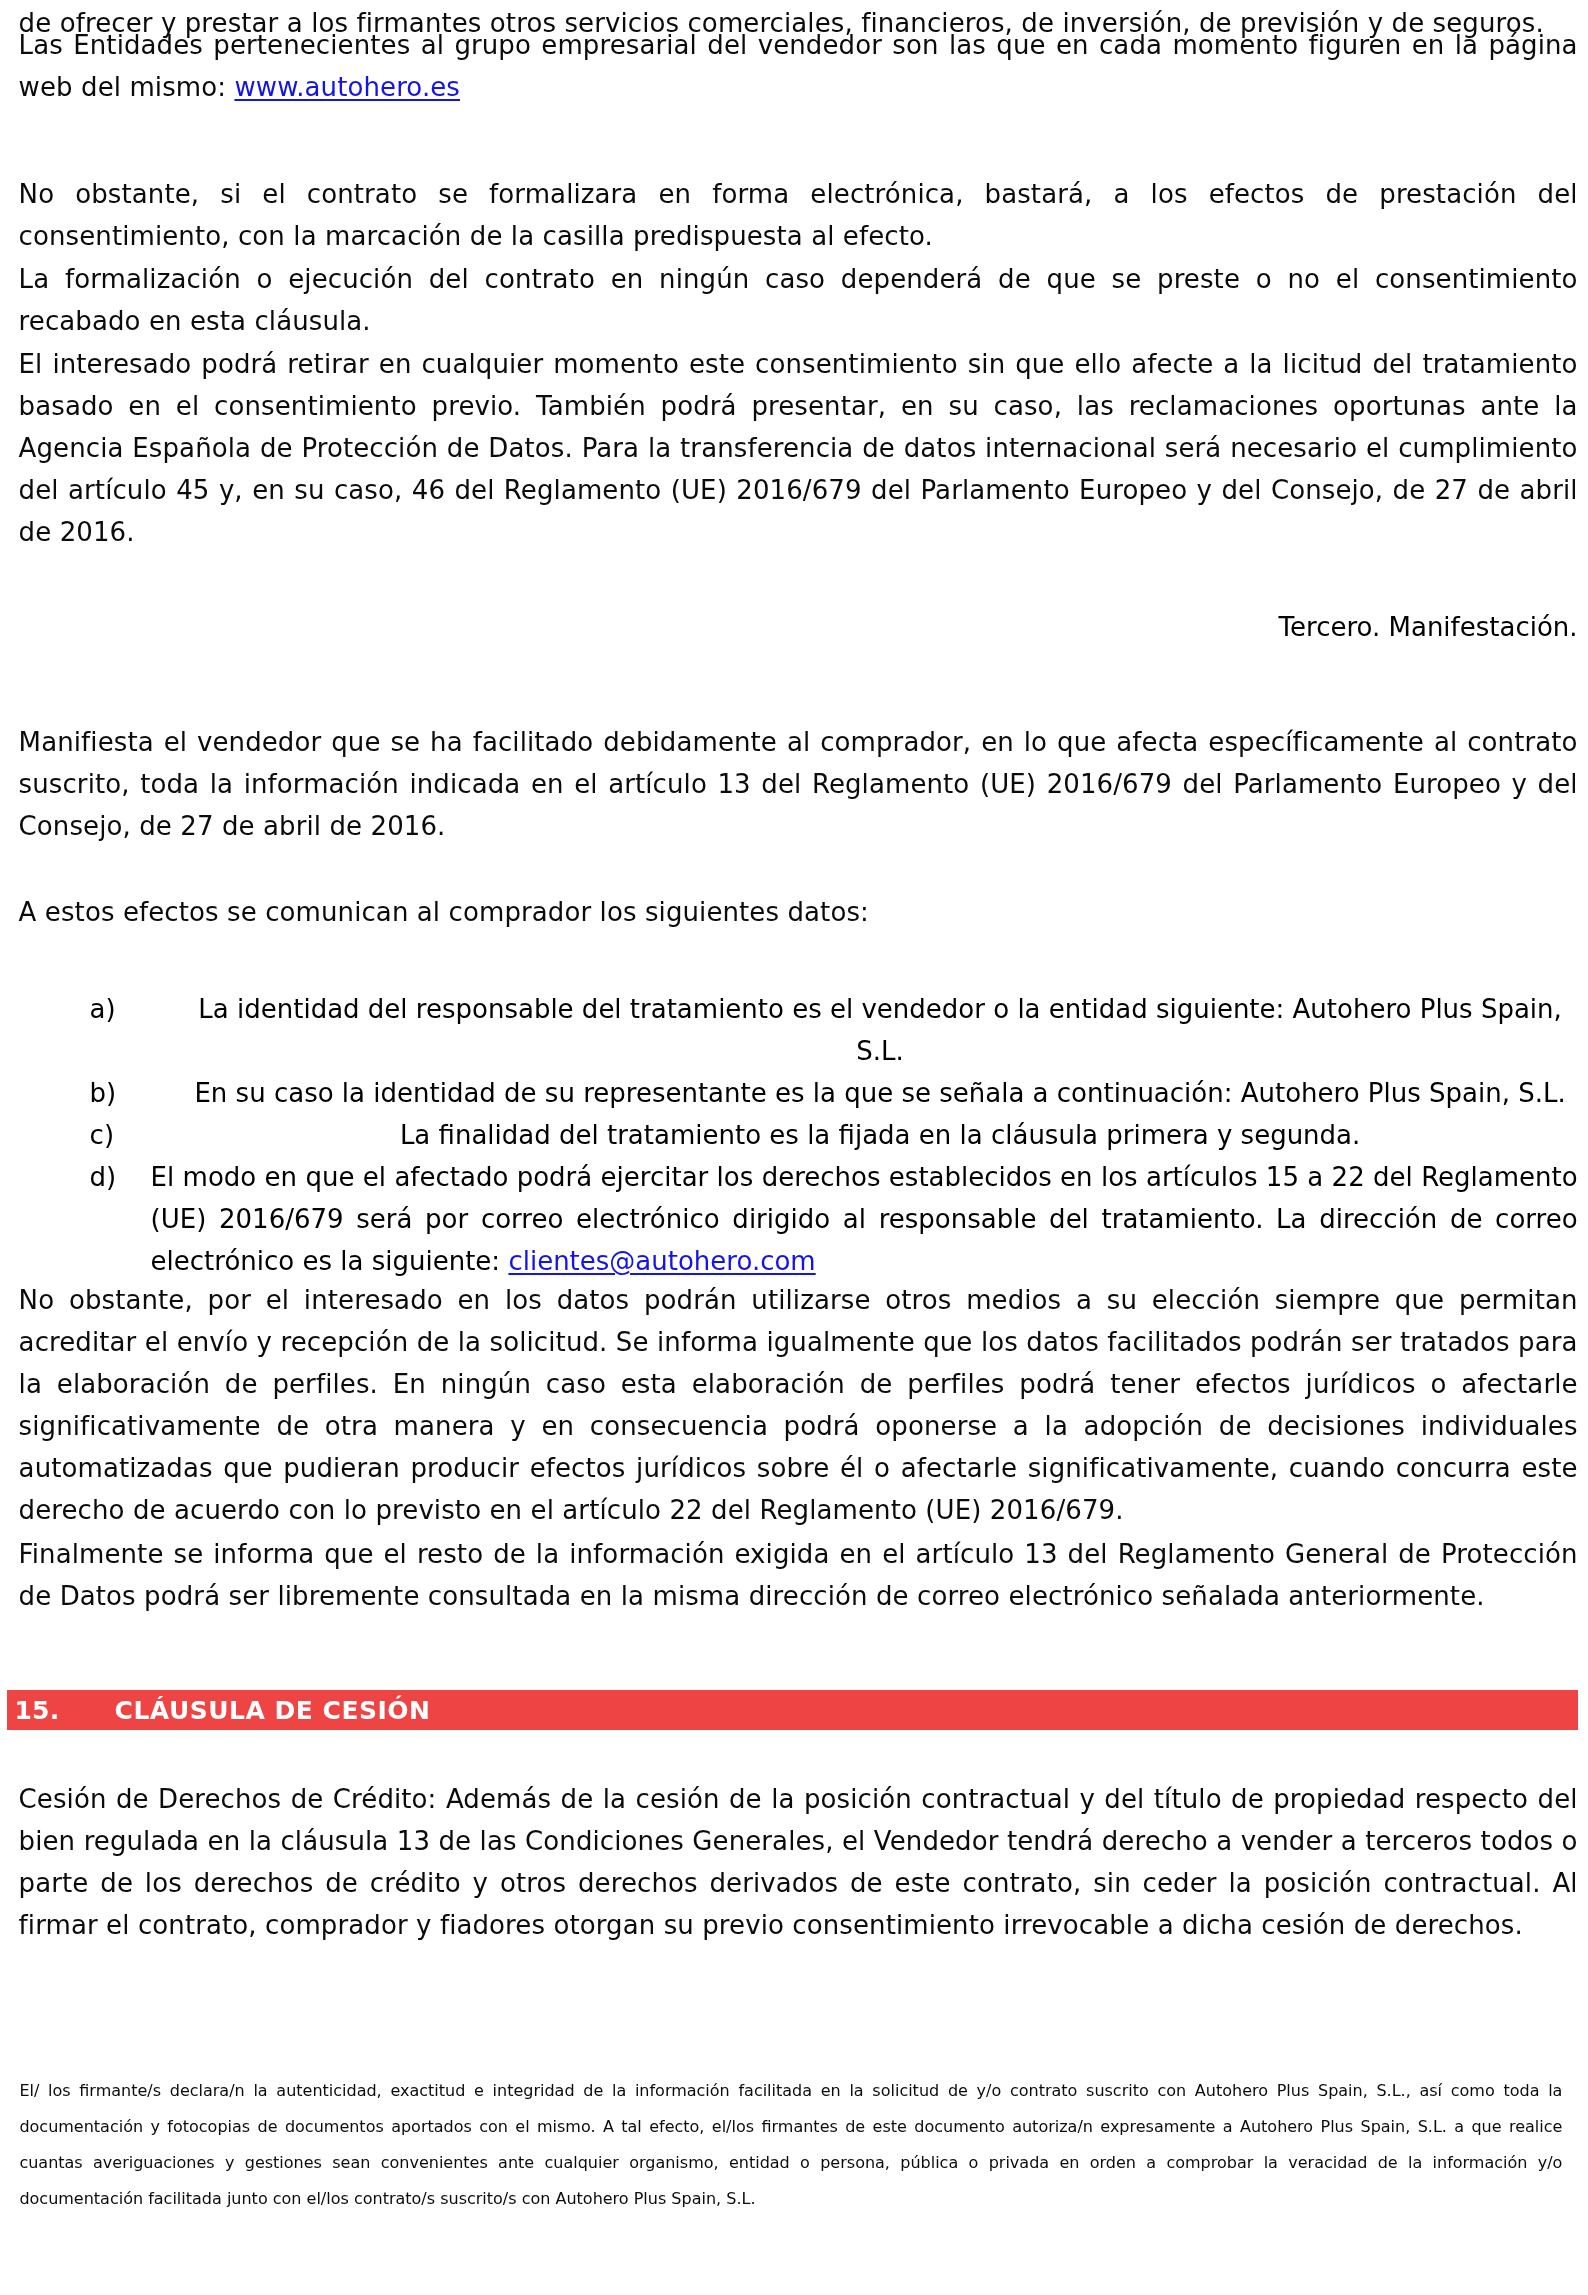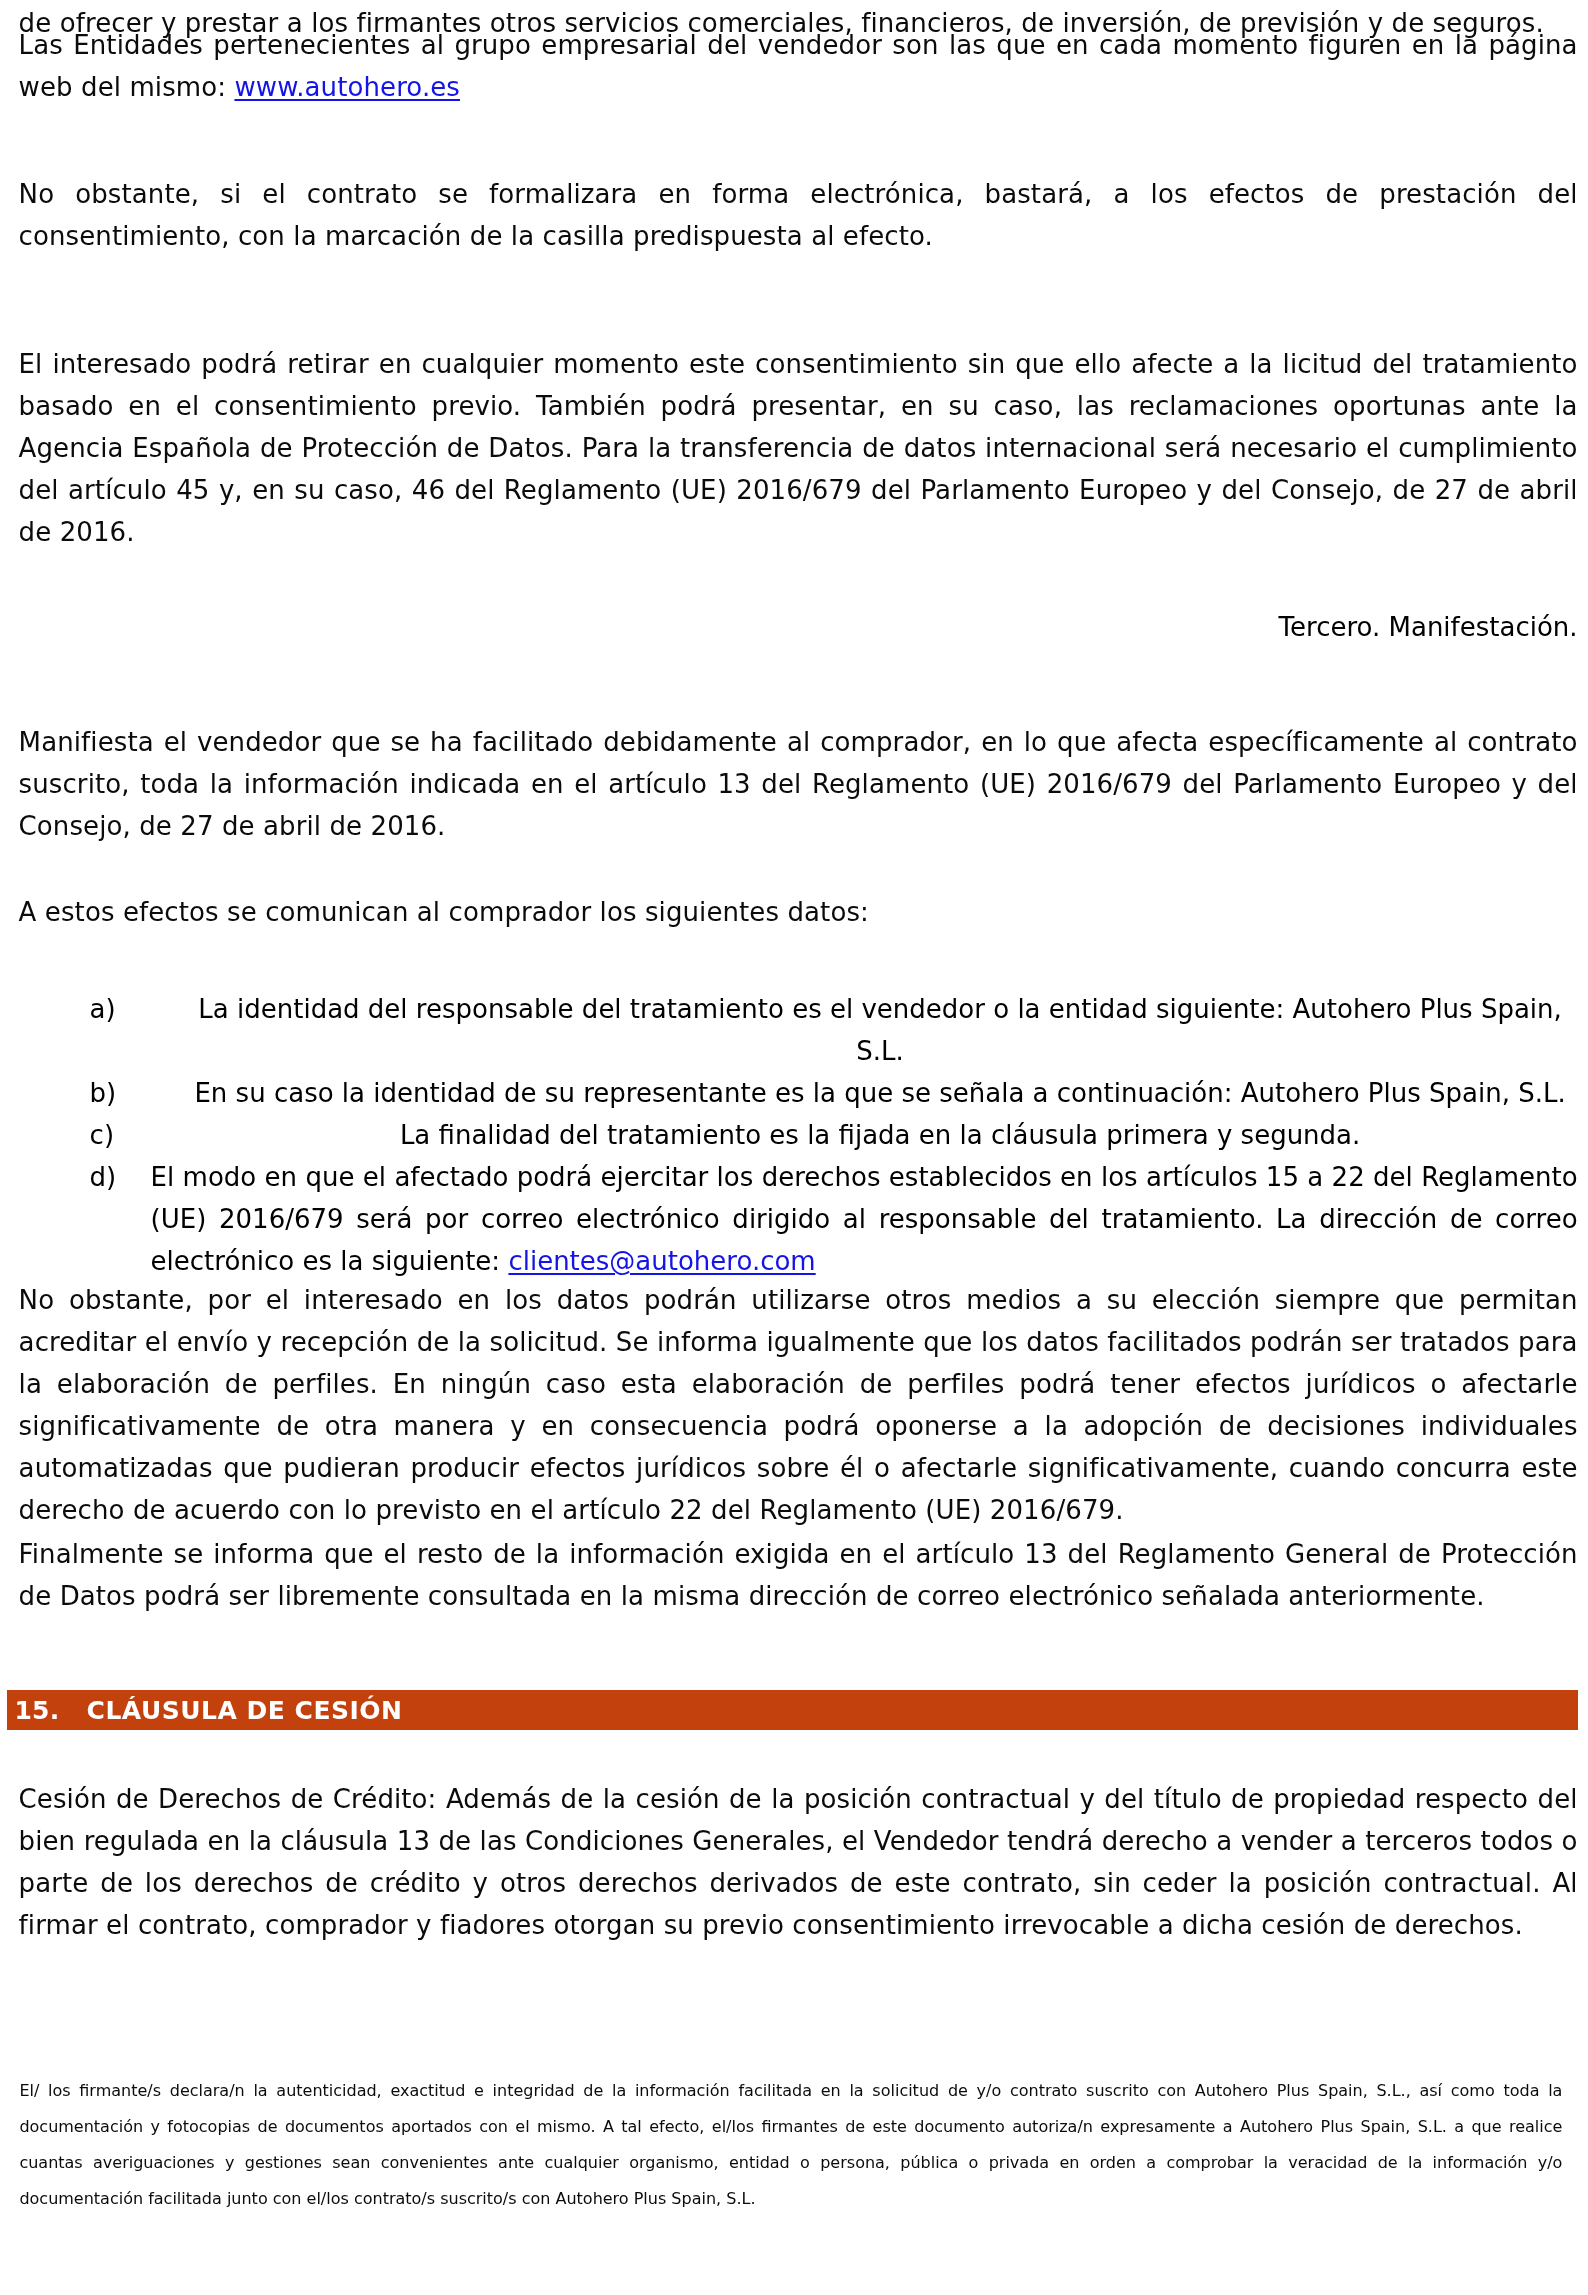--- a/index.html
+++ b/index.html
@@ -82,24 +82,25 @@
     text-align: justify;
   }
   .letter-body.tight { text-align: center; margin-left: 32px; }
 
   
   .section-bar {
     position: absolute;
     left: 6.8px;
     width: 1571px;
     height: 40px;
-    background: #c2410c;
+    background: #ef4444;
     display: flex;
     align-items: center;
     box-sizing: border-box;
+    gap: 28px;
   }
   .section-number {
     color: #ffffff;
     font-size: 25px;
     font-weight: bold;
     padding-left: 7.6px;
     letter-spacing: 0.3px;
   }
   .section-title {
     color: #ffffff;
@@ -132,20 +133,23 @@
   </div>
 
   <div class="block" style="top:24px;">
     <p class="body-text"><span>Las Entidades pertenecientes al grupo empresarial del vendedor son las que en cada momento figuren en la página web del mismo: </span><a class="link" href="#">www.autohero.es</a></p>
   </div>
 
   <div class="block" style="top:173px;">
     <p class="body-text">No obstante, si el contrato se formalizara en forma electrónica, bastará, a los efectos de prestación del consentimiento, con la marcación de la casilla predispuesta al efecto.</p>
   </div>
 
+  <div class="block" style="top:258px;">
+    <p class="body-text">La formalización o ejecución del contrato en ningún caso dependerá de que se preste o no el consentimiento recabado en esta cláusula.</p>
+  </div>
 
   <div class="block" style="top:343px;">
     <p class="body-text">El interesado podrá retirar en cualquier momento este consentimiento sin que ello afecte a la licitud del tratamiento basado en el consentimiento previo. También podrá presentar, en su caso, las reclamaciones oportunas ante la Agencia Española de Protección de Datos. Para la transferencia de datos internacional será necesario el cumplimiento del artículo 45 y, en su caso, 46 del Reglamento (UE) 2016/679 del Parlamento Europeo y del Consejo, de 27 de abril de 2016.</p>
   </div>
 
   <div class="block" style="top:606px;">
     <p class="sub-heading">Tercero. Manifestación.</p>
   </div>
 
   <div class="block" style="top:721px;">

